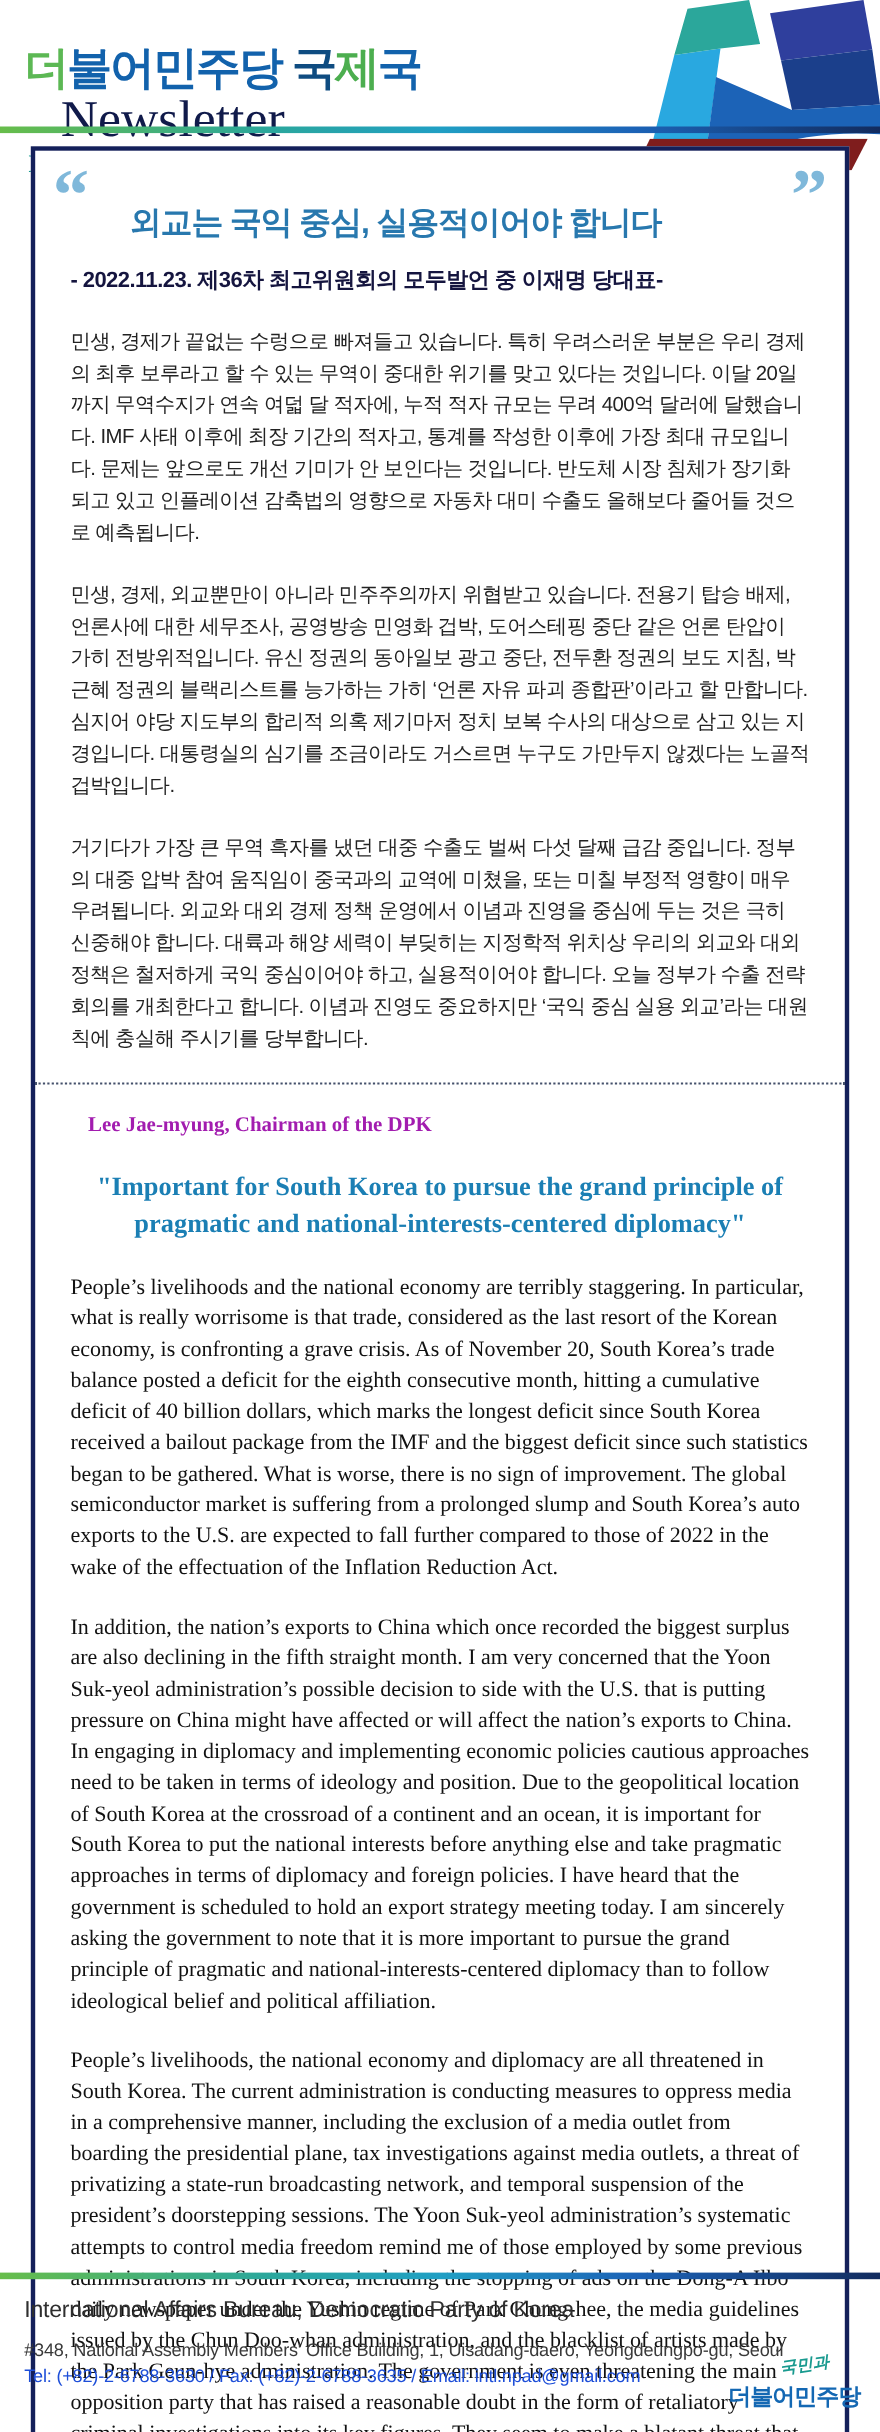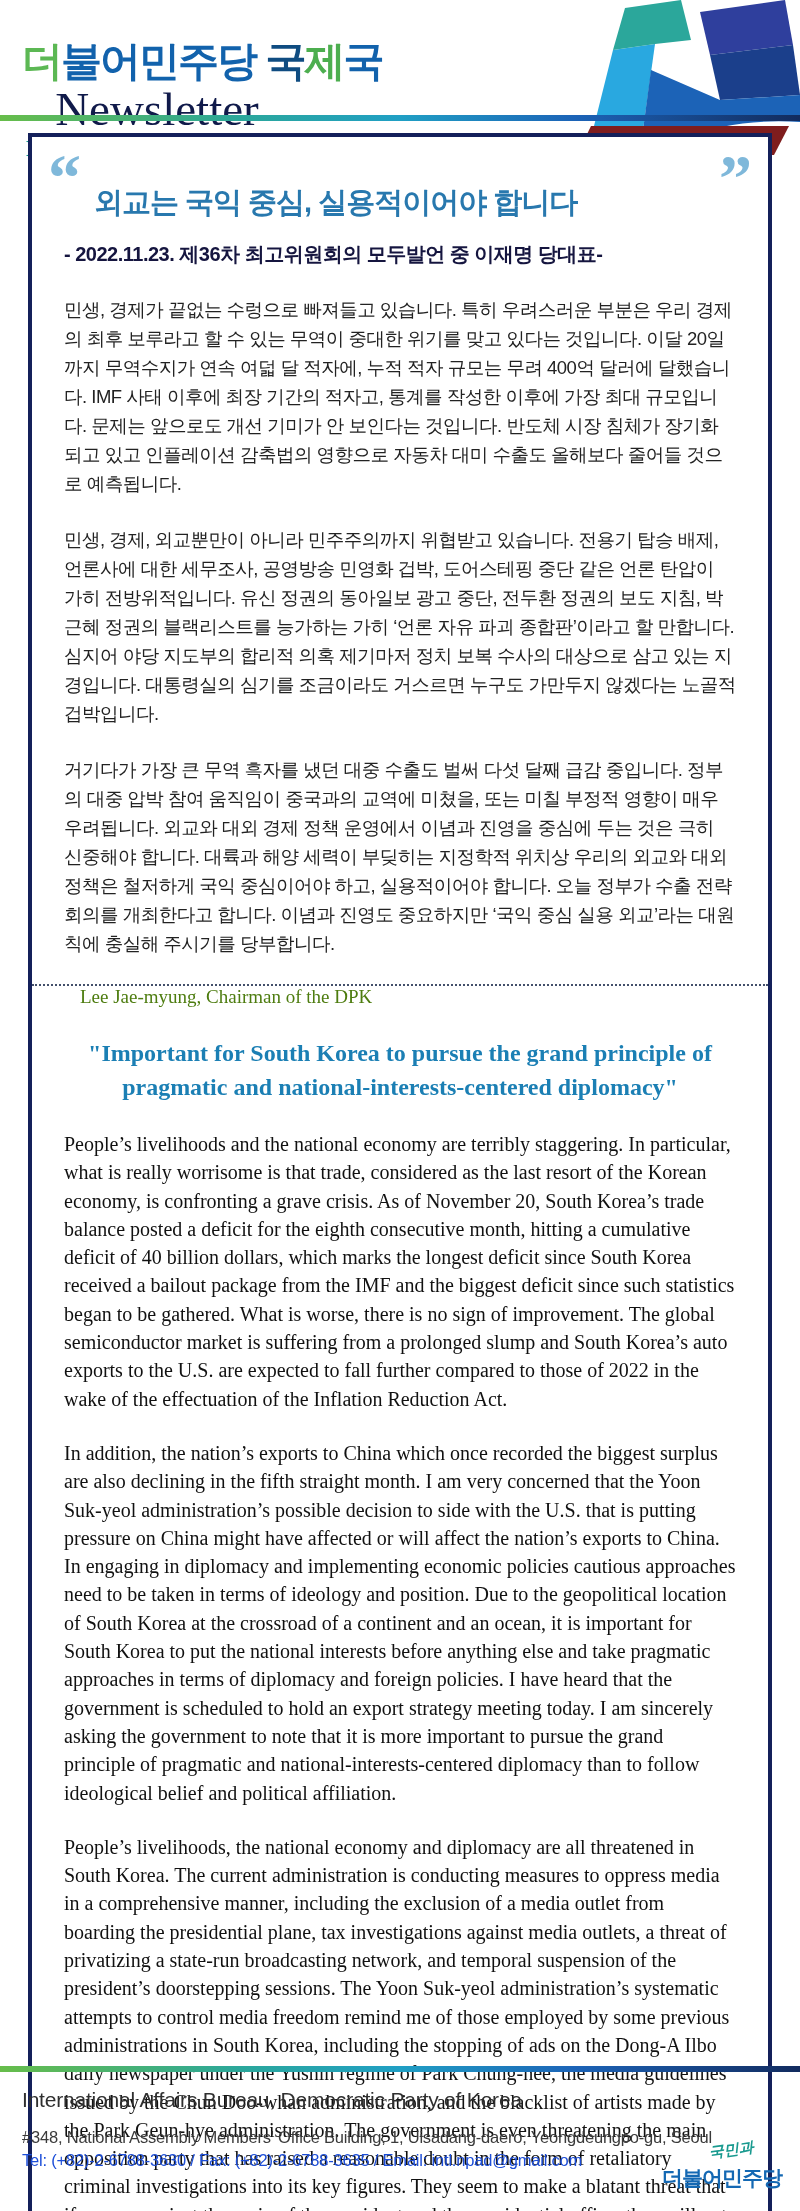--- a/index.html
+++ b/index.html
@@ -49,41 +49,41 @@
     padding:10px 32px 30px 32px;
   }
   .quote-mark {
     position:absolute; font-family:"Liberation Serif", serif;
     font-size:66px; font-weight:bold; color:#7FB8DA; line-height:1;
   }
   .quote-open { left:16px; top:8px; }
   .quote-close { right:16px; top:8px; }
 
   .ko-title {
-    margin:36px 0 0 30px; font-size:29px; font-weight:bold;
+    margin:36px 0 0 54px; font-size:29px; font-weight:bold;
     color:#2878AE; letter-spacing:-1px;
   }
   .ko-source {
     margin-top:18px; font-size:20px; font-weight:bold; color:#15153F; letter-spacing:-0.5px;
   }
   .ko-para {
     margin-top:27px; font-size:18.5px; line-height:29px; color:#222222;
     font-weight:500; letter-spacing:-0.5px; text-align:left;
   }
   .dotted-divider {
     margin:26px -32px 0 -32px; border:0; border-top:2px dotted #44506B; height:0;
   }
 
   .en-source {
     margin-top:26px; font-family:"Liberation Serif", serif;
     font-size:20px; color:#000000;
   }
   .en-speaker {
-    margin:0 0 0 16px; font-family:"Liberation Serif", serif;
-    font-size:19px; font-weight:normal; color:#4d7c0f;
+    margin:26px 0 0 16px; font-family:"Liberation Serif", serif;
+    font-size:19px; font-weight:bold; color:#a21caf;
   }
   .en-title {
     margin:28px auto 0 auto; width:630px; text-align:center;
     font-family:"Liberation Serif", serif; font-size:24px; font-weight:bold;
     color:#1B7FB4; line-height:34px;
   }
   .en-para {
     margin-top:26px; font-family:"Liberation Serif", serif;
     font-size:20px; line-height:28.3px; color:#111111; text-align:left;
   }

